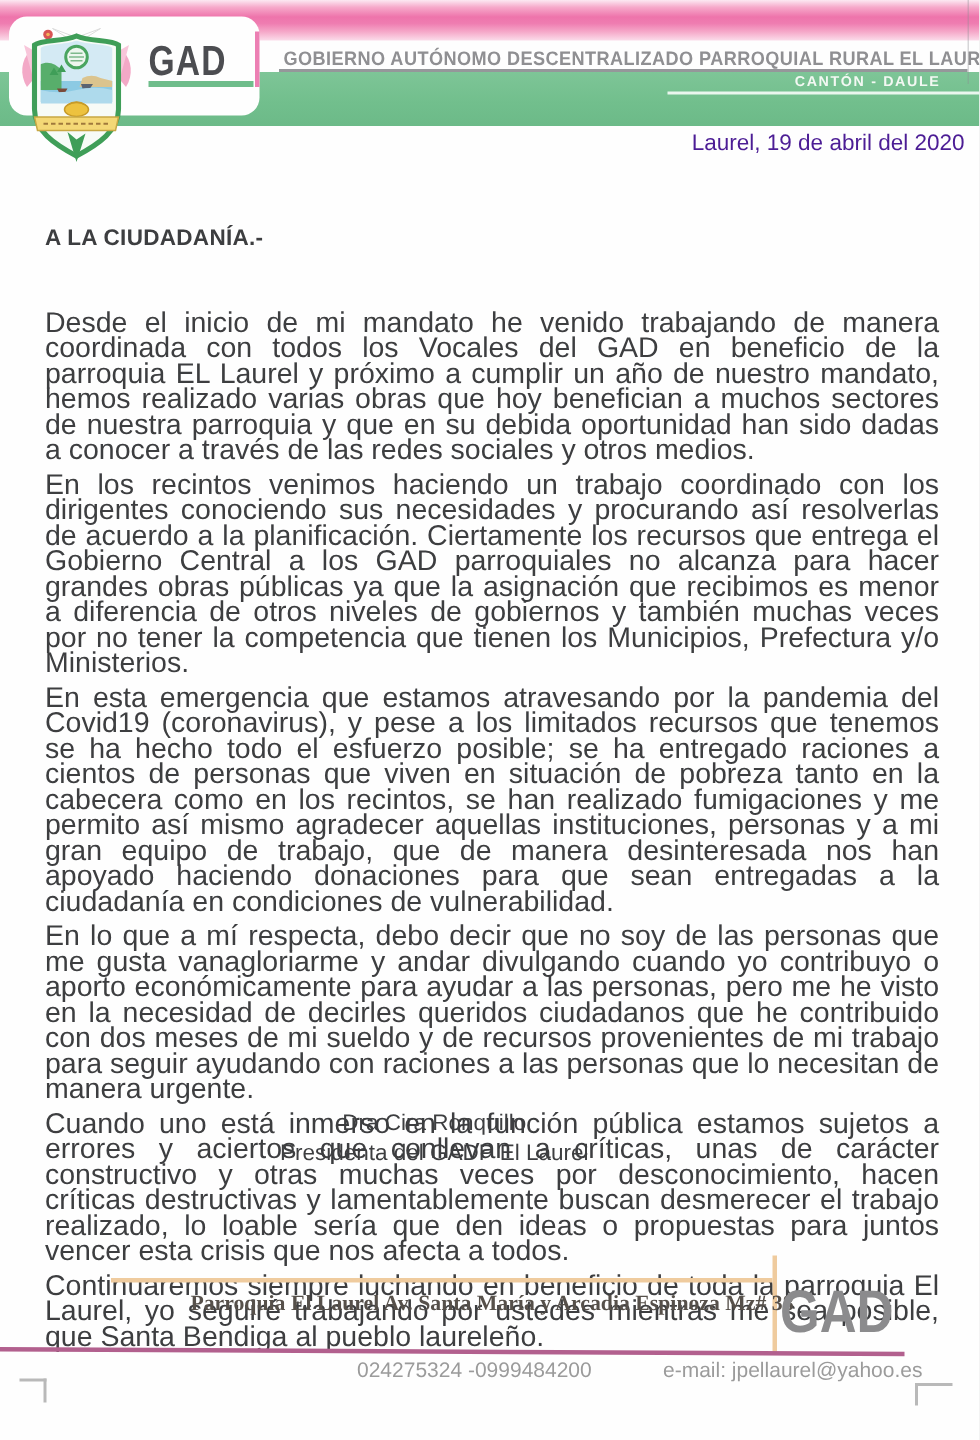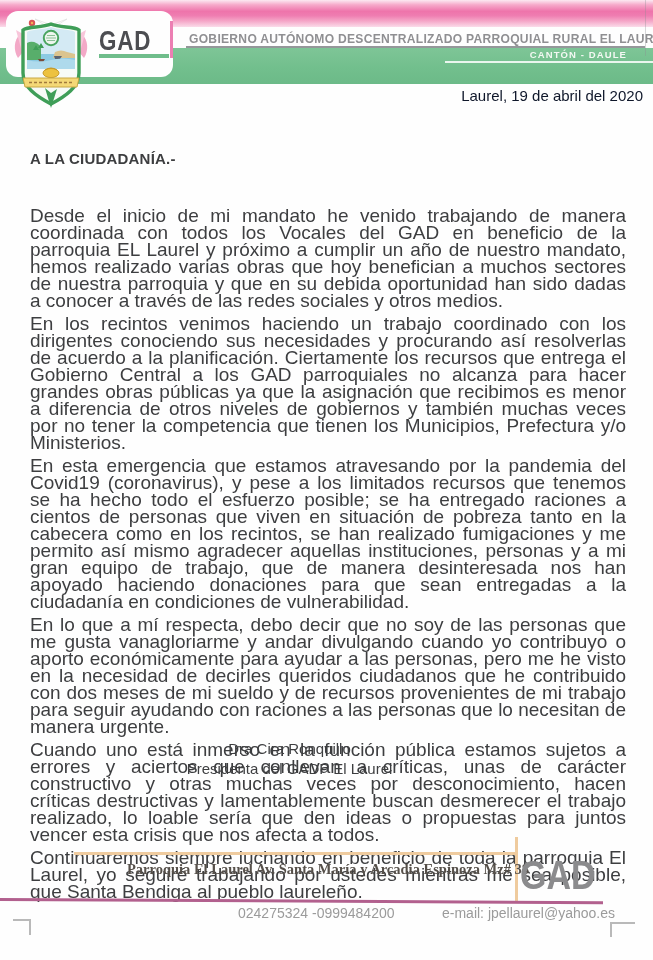--- a/index.html
+++ b/index.html
@@ -63,21 +63,21 @@
   }
   .edge-scan-line {
     position: absolute; right: 7px; top: 0; width: 1.5px; height: 56px;
     background: rgba(140,140,145,0.35);
   }
   .coat-of-arms {
     position: absolute; left: 10px; top: 16px; width: 82px; height: 94px;
   }
   .date-line {
     position: absolute; right: 10px; top: 87px;
-    font-size: 15px; color: #0f172a;
+    font-size: 15px; color: #4c1d95;
   }
 
   
   .body-block {
     position: absolute; left: 30px; top: 150px; width: 596px;
     color: #3d3e40;
   }
   .salutation {
     font-size: 15px; letter-spacing: 0.2px; margin-bottom: 40px; font-weight: bold;
   }

